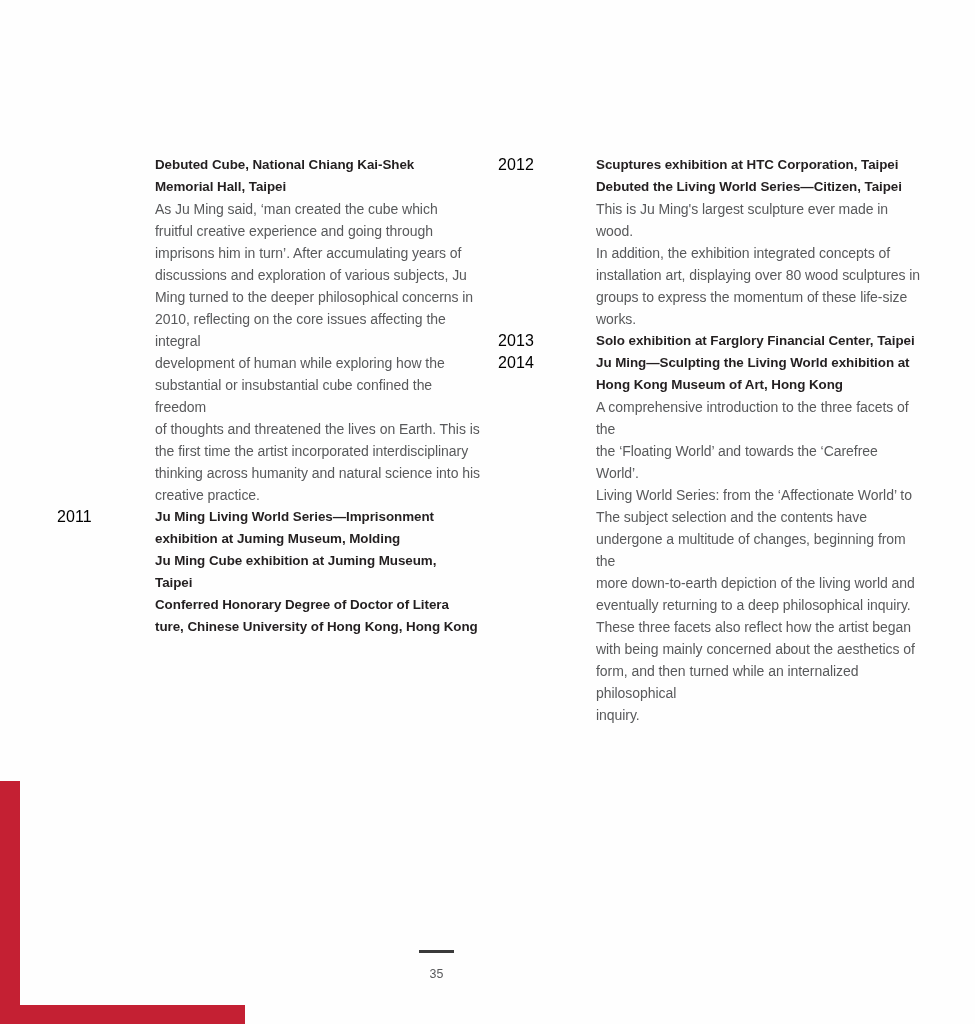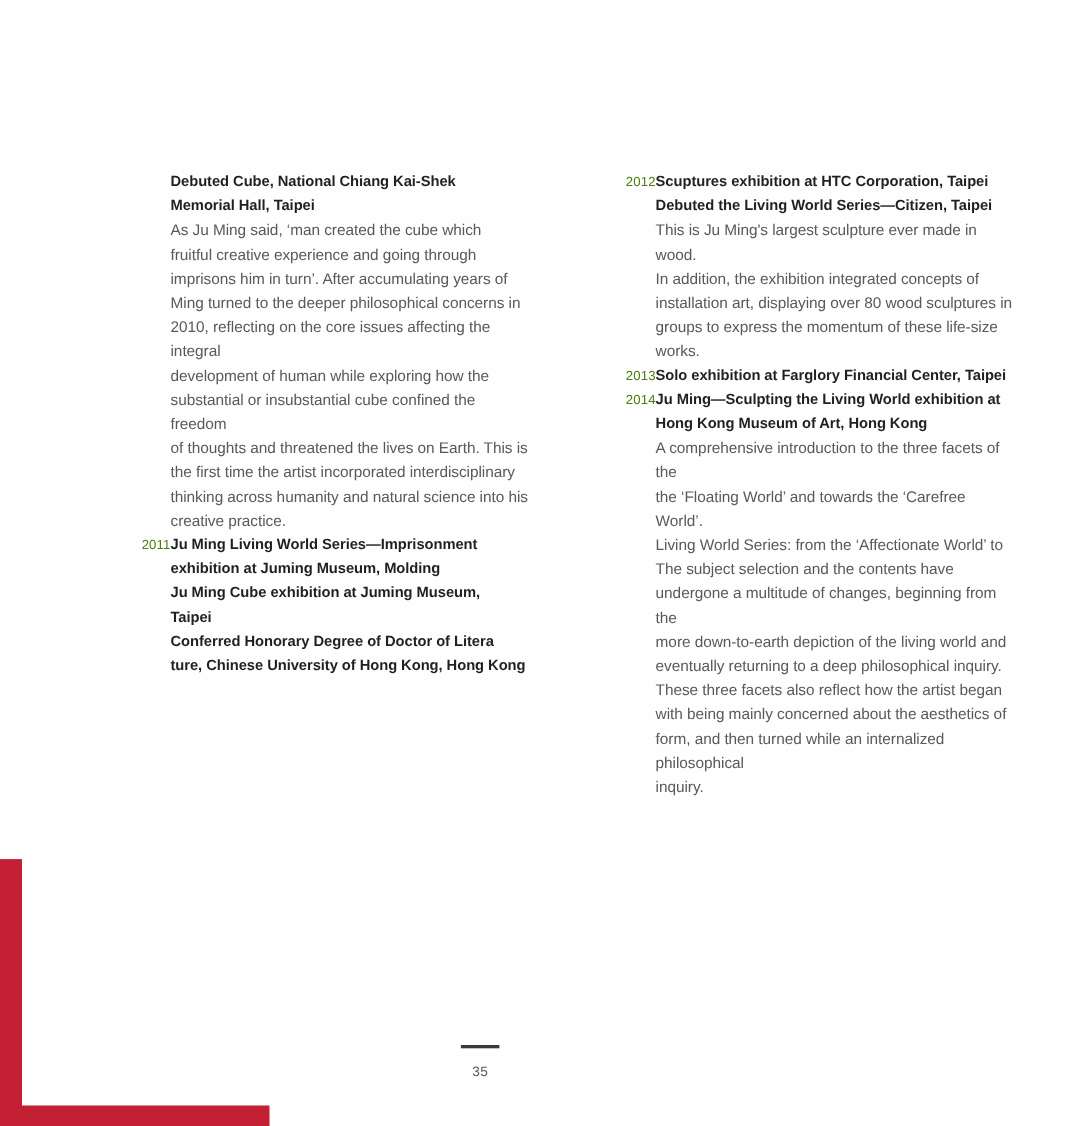--- a/index.html
+++ b/index.html
@@ -62,25 +62,24 @@
   .column-left  { left: 57px;  width: 425px; }
   .column-right { left: 498px; width: 425px; }
 
   .entry {
     display: flex;
     align-items: flex-start;
   }
   .entry-year {
     width: 98px;
     flex: 0 0 98px;
-    font-size: 12px;
+    font-size: 16px;
     line-height: 22px;
-    color: #4d7c0f;
+    color: #000000;
     letter-spacing: 0.1px;
-    text-align: right;
   }
   .entry-body {
     flex: 1 1 auto;
     min-width: 0;
   }
 
   .line-heading {
     font-size: 13.4px;
     line-height: 22px;
     font-weight: bold;
@@ -129,20 +128,21 @@
   <div class="columns">
     <div class="column column-left">
         <div class="entry">
           <div class="entry-year"></div>
           <div class="entry-body">
             <div class="line-heading">Debuted Cube, National Chiang Kai-Shek</div>
             <div class="line-heading">Memorial Hall, Taipei</div>
             <div class="line-note">As Ju Ming said, ‘man created the cube which</div>
             <div class="line-note">fruitful creative experience and going through</div>
             <div class="line-note">imprisons him in turn’. After accumulating years of</div>
+            <div class="line-note">discussions and exploration of various subjects, Ju</div>
             <div class="line-note">Ming turned to the deeper philosophical concerns in</div>
             <div class="line-note">2010, reflecting on the core issues affecting the integral</div>
             <div class="line-note">development of human while exploring how the</div>
             <div class="line-note">substantial or insubstantial cube confined the freedom</div>
             <div class="line-note">of thoughts and threatened the lives on Earth. This is</div>
             <div class="line-note">the first time the artist incorporated interdisciplinary</div>
             <div class="line-note">thinking across humanity and natural science into his</div>
             <div class="line-note">creative practice.</div>
           </div>
         </div>

